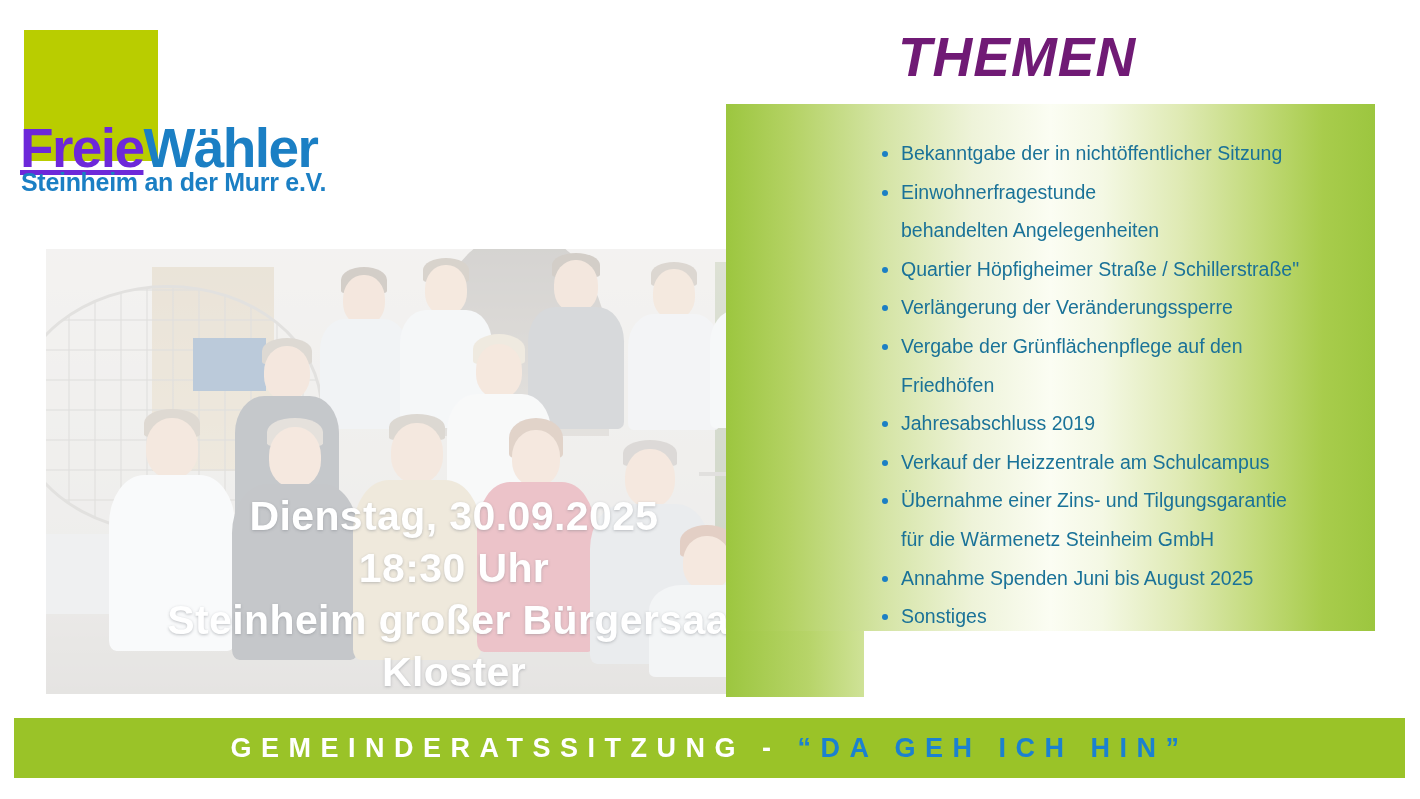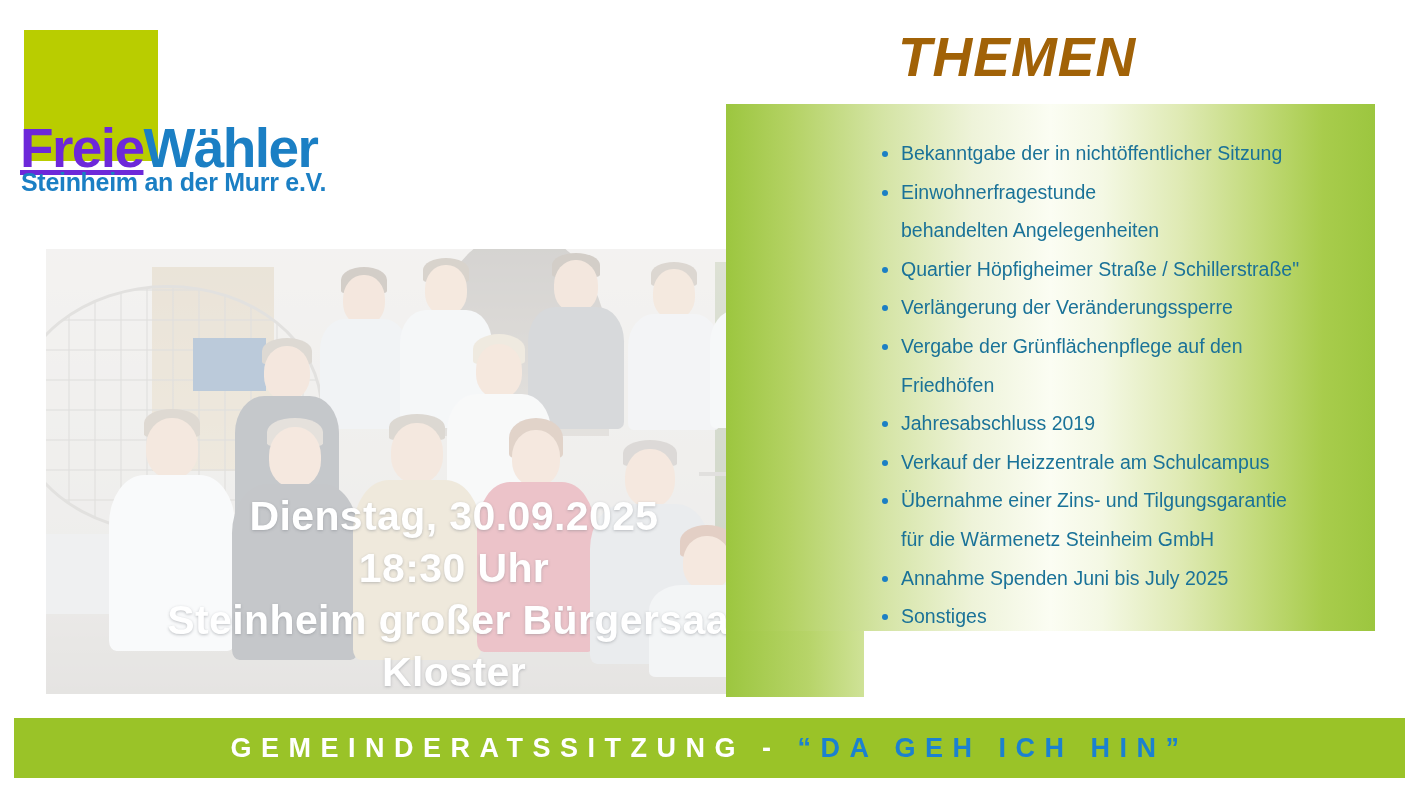--- a/index.html
+++ b/index.html
@@ -134,21 +134,21 @@
   }
   #event-text .ln { display:block; white-space:nowrap; }
 
   
   #themen-title {
     position:absolute;
     left:898px; top:30px;
     font-size:55px;
     font-weight:bold;
     font-style:italic;
-    color:#a16207;
+    color:#701a75;
     letter-spacing:1px;
     line-height:1;
   }
 
   
   #topics-panel {
     position:absolute;
     left:726px; top:104px;
     width:649px; height:527px;
     background:linear-gradient(90deg,
@@ -339,21 +339,21 @@
     <li>Einwohnerfragestunde</li>
     <li class="cont">behandelten Angelegenheiten</li>
     <li>Quartier Höpfigheimer Straße / Schillerstraße"</li>
     <li>Verlängerung der Veränderungssperre</li>
     <li>Vergabe der Grünflächenpflege auf den</li>
     <li class="cont">Friedhöfen</li>
     <li>Jahresabschluss 2019</li>
     <li>Verkauf der Heizzentrale am Schulcampus</li>
     <li>Übernahme einer Zins- und Tilgungsgarantie</li>
     <li class="cont">für die Wärmenetz Steinheim GmbH</li>
-    <li>Annahme Spenden Juni bis July 2025</li>
+    <li>Annahme Spenden Juni bis August 2025</li>
     <li>Sonstiges</li>
   </ul>
 
   <div id="bottom-banner">
     <div id="banner-inner"><span class="bw">GEMEINDERATSSITZUNG  -  </span><span class="bb">“</span><span class="bb">DA GEH ICH HIN</span><span class="bb">”</span></div>
   </div>
 
 </div>
 
 </body></html>

